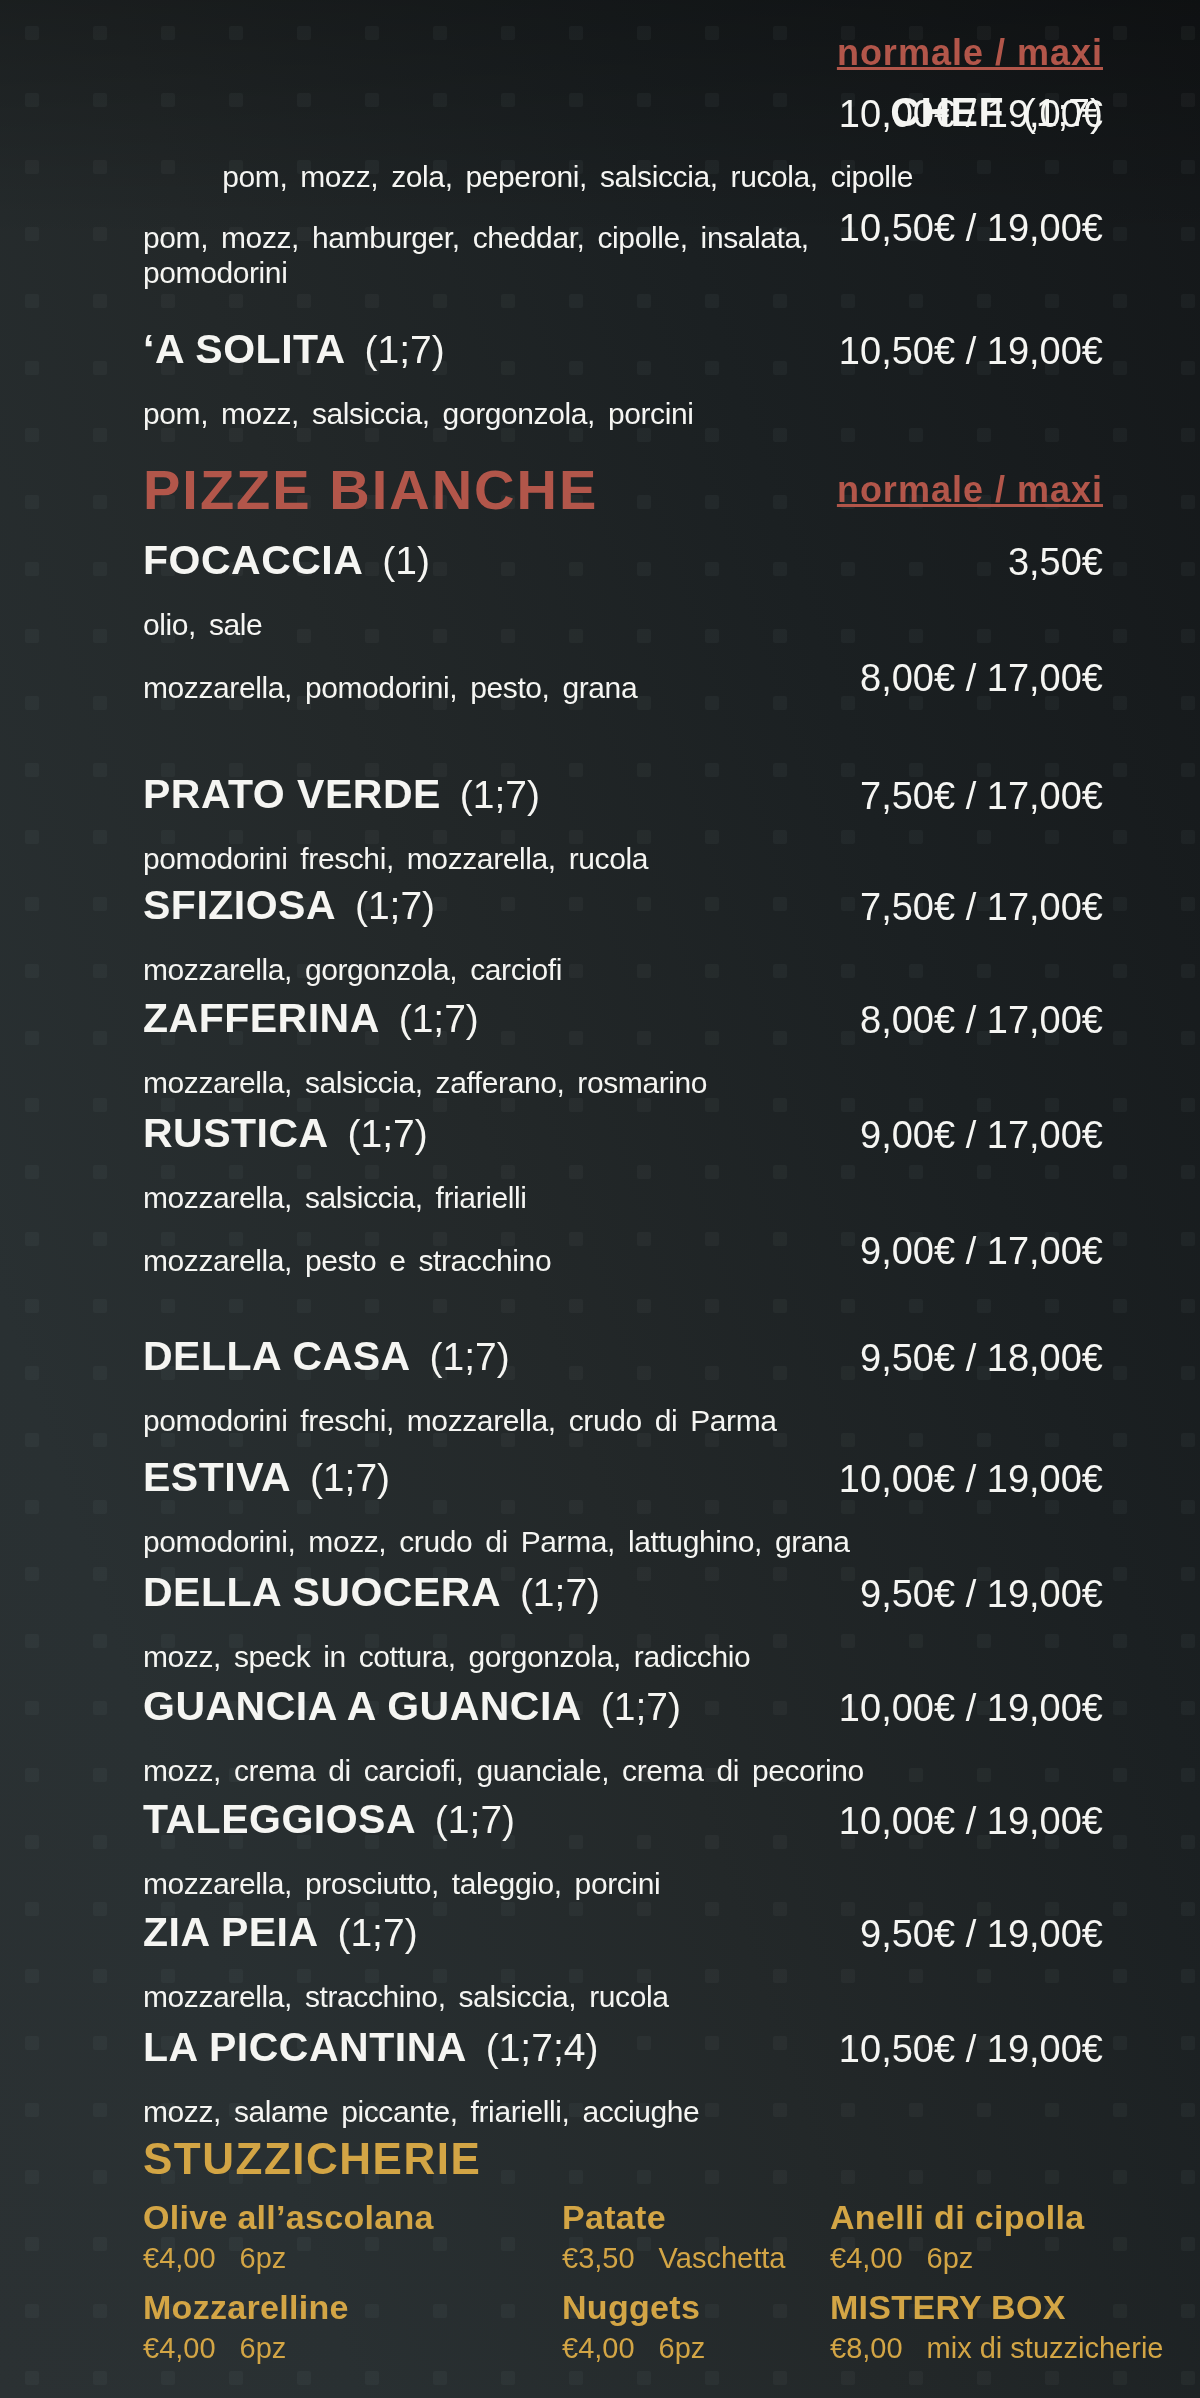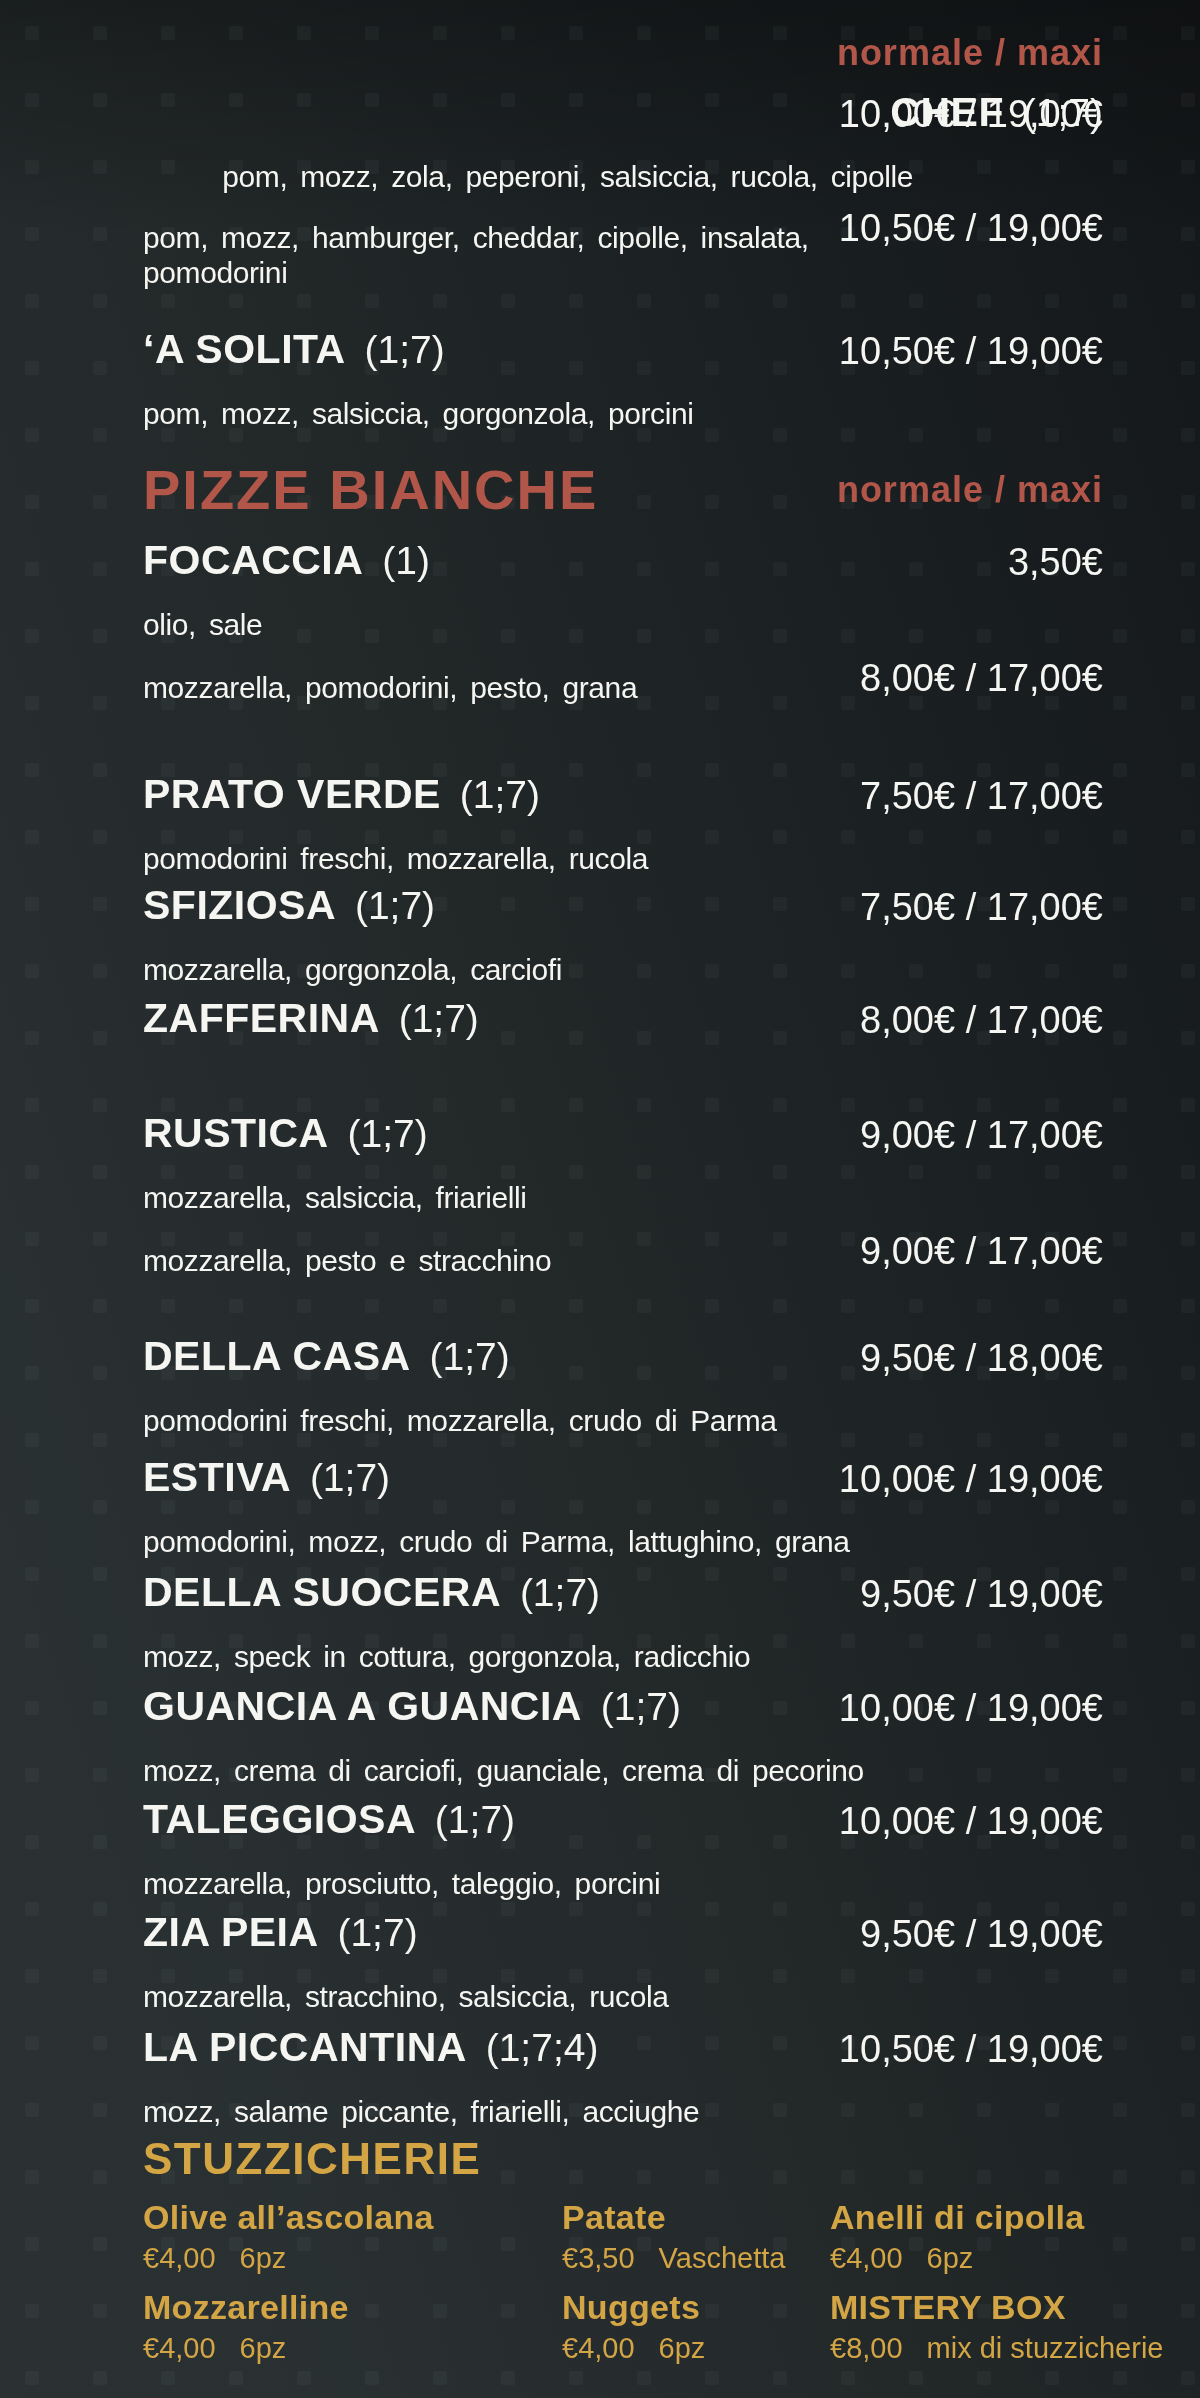--- a/index.html
+++ b/index.html
@@ -19,21 +19,21 @@
     color:var(--text);
   }
   .dots{position:absolute;inset:0;pointer-events:none;}
   .dot{
     position:absolute;width:14px;height:14px;border-radius:2px;
     background:rgba(170,185,190,0.055);
   }
   .price-header{
     position:absolute;right:97px;text-align:right;
     font-size:36px;font-weight:bold;letter-spacing:1px;
-    color:var(--red);white-space:nowrap;
+    color:var(--red);white-space:nowrap;text-decoration:underline;
   }
   .ph-top{top:32px;}
   .ph-bianche{top:469px;}
   .section-title{
     position:absolute;left:143px;
     font-weight:bold;white-space:nowrap;line-height:1;
   }
   .st-bianche{top:462px;font-size:56px;letter-spacing:2px;color:var(--red);}
   .st-stuzzicherie{top:2137px;font-size:44px;letter-spacing:1.5px;color:var(--gold);}
   .item{position:absolute;left:143px;right:97px;}
@@ -765,20 +765,21 @@
       <span class="iname">SFIZIOSA</span><span class="icode"> (1;7)</span>
     </div>
     <div class="idesc">mozzarella, gorgonzola, carciofi</div>
     <div class="iprice">7,50€ / 17,00€</div>
   </div>
 
   <div class="item" style="top: 996px;">
     <div class="iline">
       <span class="iname">ZAFFERINA</span><span class="icode"> (1;7)</span>
     </div>
+    <div class="idesc">mozzarella, salsiccia, zafferano, rosmarino</div>
     <div class="iprice">8,00€ / 17,00€</div>
   </div>
 
   <div class="item" style="top: 1111px;">
     <div class="iline">
       <span class="iname">RUSTICA</span><span class="icode"> (1;7)</span>
     </div>
     <div class="idesc">mozzarella, salsiccia, friarielli</div>
     <div class="iprice">9,00€ / 17,00€</div>
   </div>

